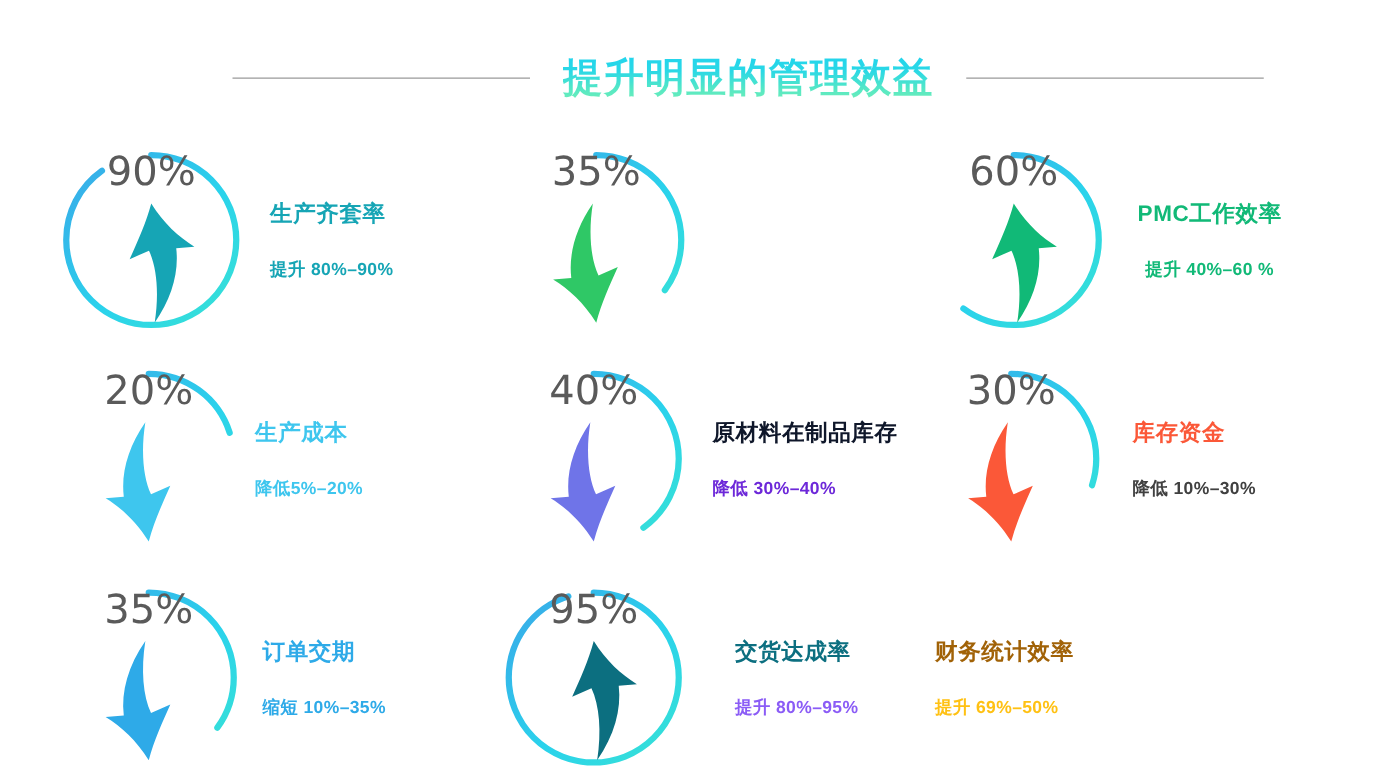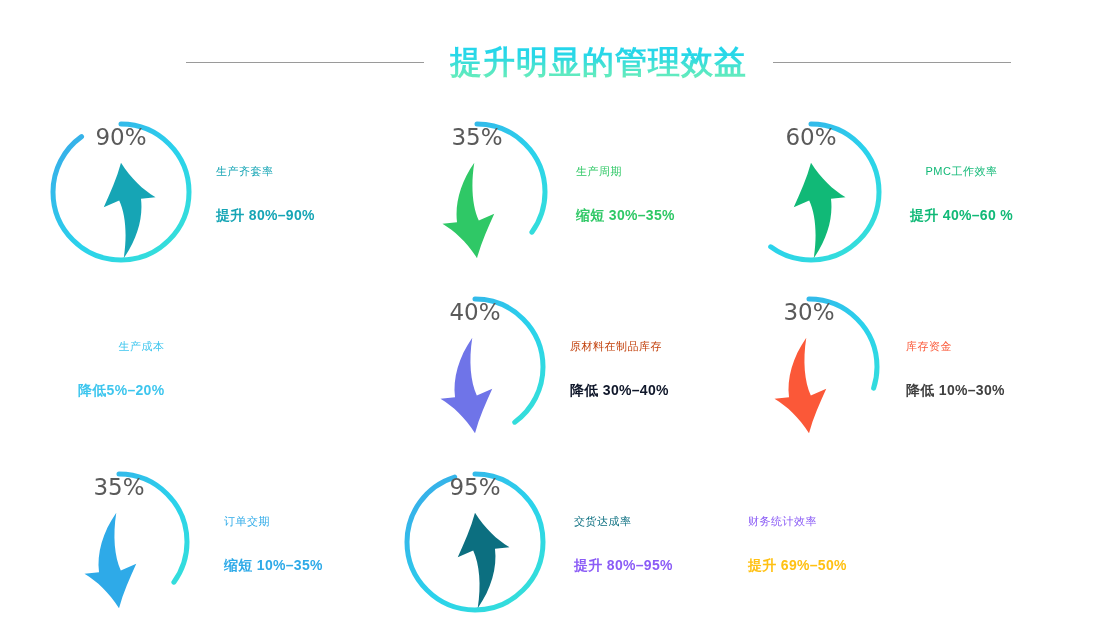--- a/index.html
+++ b/index.html
@@ -88,21 +88,21 @@
     top: 0;
     width: 146px;
     height: 146px;
     display: flex;
     flex-direction: column;
     align-items: center;
     justify-content: center;
     pointer-events: none;
   }
   .pct {
-    font-size: 23px;
+    font-size: 32px;
     color: #5a5a5a;
     font-weight: normal;
     line-height: 36px;
     letter-spacing: 0px;
     font-family: "DejaVu Sans", "Liberation Sans", sans-serif;
   }
   .arrow {
     margin-top: 1px;
     width: 22px;
     height: 24px;
@@ -111,51 +111,51 @@
 
   
   .labels {
     margin-left: 16px;
     display: flex;
     flex-direction: column;
     align-items: flex-start;
     justify-content: center;
   }
   .metric-title {
-    font-size: 11px;
-    font-weight: normal;
+    font-size: 18px;
+    font-weight: bold;
     letter-spacing: 0.5px;
     white-space: nowrap;
     line-height: 24px;
   }
   .metric-sub {
     margin-top: 22px;
     font-size: 14px;
     font-weight: bold;
     letter-spacing: 0.3px;
     white-space: nowrap;
     line-height: 20px;
   }
 
   
   .cell.c0 .labels { margin-left: 22px; }
   .cell.c1 .ring   { margin-left: 22px; }
   .cell.c1 .labels { margin-left: 26px; }
   .cell.c2 .ring   { margin-left: 16px; }
   .cell.c2 .labels { margin-left: 26px; align-items: center; }
   .cell.c3 .ring   { margin-left: 4px; }
-  .cell.c3 .labels { margin-left: 36px; align-items: flex-end; }
+  .cell.c3 .labels { margin-left: 12px; }
   .cell.c4 .ring   { margin-left: 20px; }
   .cell.c4 .labels { margin-left: 22px; }
   .cell.c5 .ring   { margin-left: 14px; }
   .cell.c5 .labels { margin-left: 24px; }
   .cell.c6 .ring   { margin-left: 4px; }
-  .cell.c6 .labels { margin-left: 32px; }
+  .cell.c6 .labels { margin-left: 18px; }
   .cell.c7 .ring   { margin-left: 20px; }
-  .cell.c7 .labels { margin-left: 26px; }
+  .cell.c7 .labels { margin-left: 40px; }
   .cell.c8 .ring   { margin-left: 14px; }
   .cell.c8 .labels { margin-left: 26px; }
 </style>
 </head>
 <body>
 
 <div class="header">
   <div class="rule left"></div>
   <div class="page-title">提升明显的管理效益</div>
   <div class="rule right"></div>
@@ -198,24 +198,20 @@
           </defs>
           <circle cx="73" cy="73" r="68" fill="none" stroke="url(#grad1)" stroke-width="5" stroke-linecap="round" stroke-dasharray="149.54 277.72" transform="rotate(-90 73 73)"></circle>
         </svg>
         <div class="ring-center">
           <div class="pct">35%</div>
           <svg class="arrow" viewBox="0 0 22 24">
             <path d="M11 22.5 C8.8 19 6.2 16.6 3.4 14.9 L6.6 14.6 C6.1 10.4 7.4 5.8 10.4 1.5 C9.6 6.6 10.0 11.2 11.4 14.2 L14.8 12.7 C13.4 15.8 11.9 19.1 11 22.5 Z" fill="#2fc866"></path>
           </svg>
         </div>
       </div>
-      <div class="labels">
-        <div class="metric-title" style="color:#2fc866">生产周期</div>
-        <div class="metric-sub" style="color:#2fc866">缩短 30%–35%</div>
-      </div>
     </div>
     <div class="cell c2">
       <div class="ring">
         <svg viewBox="0 0 146 146">
           <defs>
             <linearGradient id="grad2" x1="1" y1="0" x2="0" y2="1">
               <stop offset="0%" stop-color="#3aa7e8"></stop>
               <stop offset="55%" stop-color="#2ad2ec"></stop>
               <stop offset="100%" stop-color="#38e2d4"></stop>
             </linearGradient>
@@ -228,20 +224,38 @@
             <path d="M11 1.5 C13.2 5 15.8 7.4 18.6 9.1 L15.4 9.4 C15.9 13.6 14.6 18.2 11.6 22.5 C12.4 17.4 12.0 12.8 10.6 9.8 L7.2 11.3 C8.6 8.2 10.1 4.9 11 1.5 Z" fill="#11b977"></path>
           </svg>
         </div>
       </div>
       <div class="labels">
         <div class="metric-title" style="color:#11b977">PMC工作效率</div>
         <div class="metric-sub" style="color:#11b977">提升 40%–60 %</div>
       </div>
     </div>
     <div class="cell c3">
+      <div class="ring">
+        <svg viewBox="0 0 146 146">
+          <defs>
+            <linearGradient id="grad3" x1="1" y1="0" x2="0" y2="1">
+              <stop offset="0%" stop-color="#3aa7e8"></stop>
+              <stop offset="55%" stop-color="#2ad2ec"></stop>
+              <stop offset="100%" stop-color="#38e2d4"></stop>
+            </linearGradient>
+          </defs>
+          <circle cx="73" cy="73" r="68" fill="none" stroke="url(#grad3)" stroke-width="5" stroke-linecap="round" stroke-dasharray="85.45 341.81" transform="rotate(-90 73 73)"></circle>
+        </svg>
+        <div class="ring-center">
+          <div class="pct">20%</div>
+          <svg class="arrow" viewBox="0 0 22 24">
+            <path d="M11 22.5 C8.8 19 6.2 16.6 3.4 14.9 L6.6 14.6 C6.1 10.4 7.4 5.8 10.4 1.5 C9.6 6.6 10.0 11.2 11.4 14.2 L14.8 12.7 C13.4 15.8 11.9 19.1 11 22.5 Z" fill="#3ec6ee"></path>
+          </svg>
+        </div>
+      </div>
       <div class="labels">
         <div class="metric-title" style="color:#3ec6ee">生产成本</div>
         <div class="metric-sub" style="color:#3ec6ee">降低5%–20%</div>
       </div>
     </div>
     <div class="cell c4">
       <div class="ring">
         <svg viewBox="0 0 146 146">
           <defs>
             <linearGradient id="grad4" x1="1" y1="0" x2="0" y2="1">
@@ -253,22 +267,22 @@
           <circle cx="73" cy="73" r="68" fill="none" stroke="url(#grad4)" stroke-width="5" stroke-linecap="round" stroke-dasharray="170.90 256.35" transform="rotate(-90 73 73)"></circle>
         </svg>
         <div class="ring-center">
           <div class="pct">40%</div>
           <svg class="arrow" viewBox="0 0 22 24">
             <path d="M11 22.5 C8.8 19 6.2 16.6 3.4 14.9 L6.6 14.6 C6.1 10.4 7.4 5.8 10.4 1.5 C9.6 6.6 10.0 11.2 11.4 14.2 L14.8 12.7 C13.4 15.8 11.9 19.1 11 22.5 Z" fill="#6f74e8"></path>
           </svg>
         </div>
       </div>
       <div class="labels">
-        <div class="metric-title" style="color:#c2410c">原材料在制品库存</div>
-        <div class="metric-sub" style="color:#0f172a">降低 30%–40%</div>
+        <div class="metric-title" style="color:#0f172a">原材料在制品库存</div>
+        <div class="metric-sub" style="color:#6d28d9">降低 30%–40%</div>
       </div>
     </div>
     <div class="cell c5">
       <div class="ring">
         <svg viewBox="0 0 146 146">
           <defs>
             <linearGradient id="grad5" x1="1" y1="0" x2="0" y2="1">
               <stop offset="0%" stop-color="#3aa7e8"></stop>
               <stop offset="55%" stop-color="#2ad2ec"></stop>
               <stop offset="100%" stop-color="#38e2d4"></stop>
@@ -331,17 +345,17 @@
           </svg>
         </div>
       </div>
       <div class="labels">
         <div class="metric-title" style="color:#0c6f80">交货达成率</div>
         <div class="metric-sub" style="color:#8b5cf6">提升 80%–95%</div>
       </div>
     </div>
     <div class="cell c8">
       <div class="labels">
-        <div class="metric-title" style="color:#8b5cf6">财务统计效率</div>
+        <div class="metric-title" style="color:#a16207">财务统计效率</div>
         <div class="metric-sub" style="color:#ffc113">提升 69%–50%</div>
       </div>
     </div>
   </div>
 
 </body></html>

